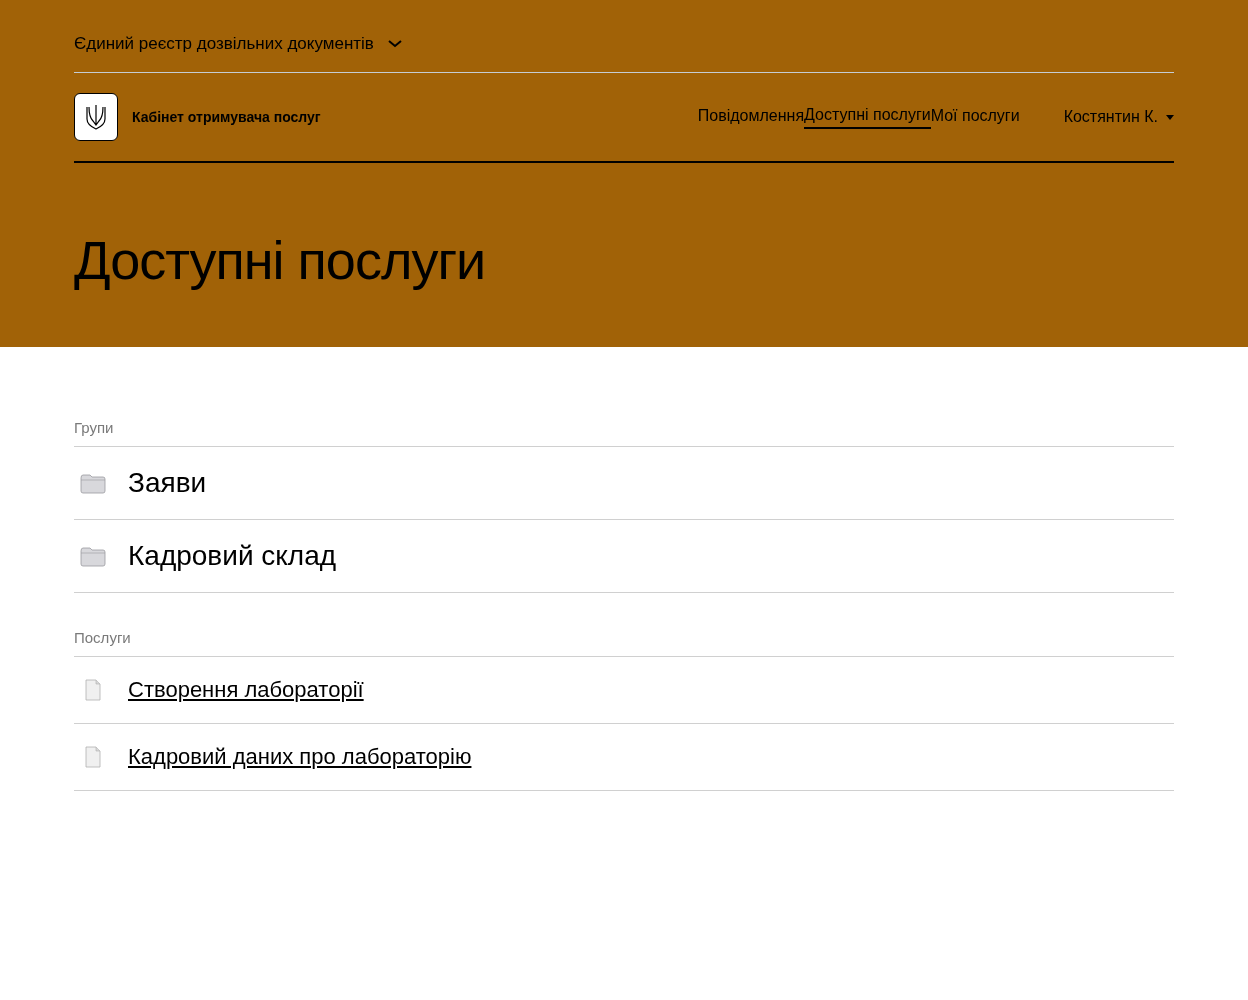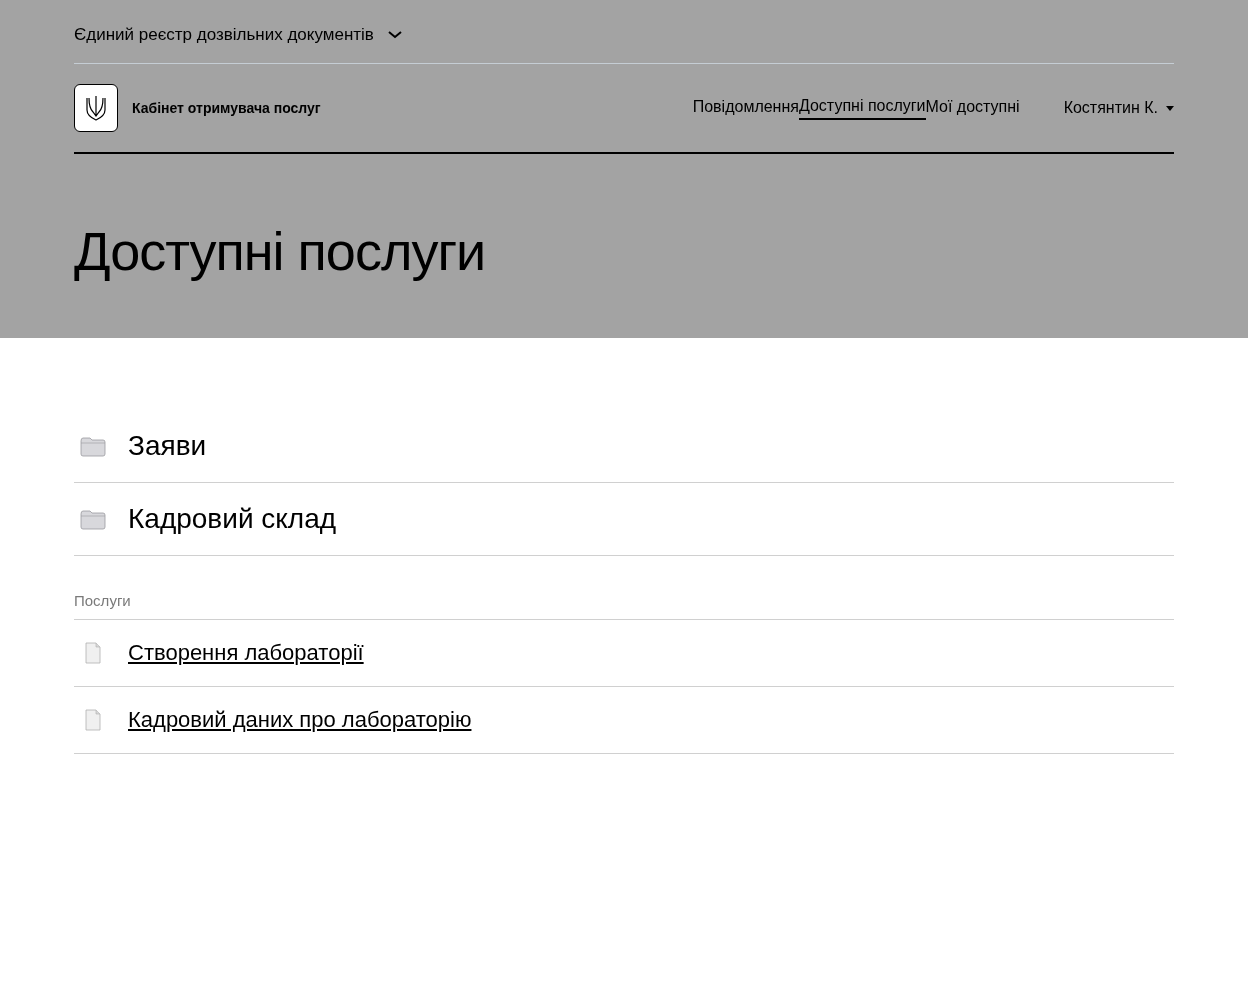--- a/index.html
+++ b/index.html
@@ -1,18 +1,18 @@
 <!DOCTYPE html>
 <html><head>
   <meta charset="utf-8">
   <style>
     * { margin: 0; padding: 0; box-sizing: border-box; }
     body { font-family: -apple-system, BlinkMacSystemFont, 'Segoe UI', Arial, sans-serif; background: #fff; color: #000; width: 1248px; }
     
-    .top-section { background: #a3a3a3; padding: 7px 0 56px 0; }
+    .top-section { background: #a16207; padding: 16px 0 56px 0; }
     .container { max-width: 1160px; margin: 0 auto; padding: 0 30px; }
     
     .registry-bar { padding: 18px 0; border-bottom: 1px solid #c5cdd4; }
     .registry-dropdown { display: inline-flex; align-items: center; gap: 14px; cursor: pointer; font-size: 17px; font-weight: 500; }
     .chevron-icon { width: 14px; height: 8px; }
     
     .header-bar { display: flex; align-items: center; padding: 20px 0; border-bottom: 2px solid #000; }
     .logo-section { display: flex; align-items: center; gap: 14px; }
     .logo-badge { width: 44px; height: 48px; border: 1.5px solid #000; border-radius: 6px; display: flex; align-items: center; justify-content: center; background: #fff; }
     .logo-trident { width: 22px; height: 28px; }
@@ -60,37 +60,38 @@
           <svg class="logo-trident" viewBox="0 0 22 28" fill="none" stroke="#000" stroke-width="1.2">
             <path d="M11 2 L11 22 M4 4 Q4 14 8 18 L11 22 L14 18 Q18 14 18 4 M2 4 L2 16 Q2 22 11 26 Q20 22 20 16 L20 4"></path>
           </svg>
         </div>
         <span class="logo-text">Кабінет отримувача послуг</span>
       </div>
 
       <div class="nav-menu">
         <span class="nav-item">Повідомлення</span>
         <span class="nav-item active">Доступні послуги</span>
-        <span class="nav-item">Мої доступні</span>
+        <span class="nav-item">Мої послуги</span>
       </div>
 
       <div class="user-menu">
         <span>Костянтин К.</span>
         <span class="dropdown-caret"></span>
       </div>
     </div>
 
     <div class="page-title-section">
       <h1 class="page-title">Доступні послуги</h1>
     </div>
   </div>
 </div>
 
 <div class="content-section">
   <div class="container">
+    <div class="section-label">Групи</div>
 
     <div class="list-item">
       <svg class="item-icon" viewBox="0 0 26 22">
         <path d="M1 6 Q1 3 3 3 L10 3 L12 5 L23 5 Q25 5 25 7 L25 19 Q25 21 23 21 L3 21 Q1 21 1 19 Z" fill="#d8d8dc" stroke="#9a9aa0" stroke-width="0.8"></path>
         <path d="M1 8 L25 8" stroke="#9a9aa0" stroke-width="0.6"></path>
       </svg>
       <span class="item-title">Заяви</span>
     </div>
 
     <div class="list-item">

